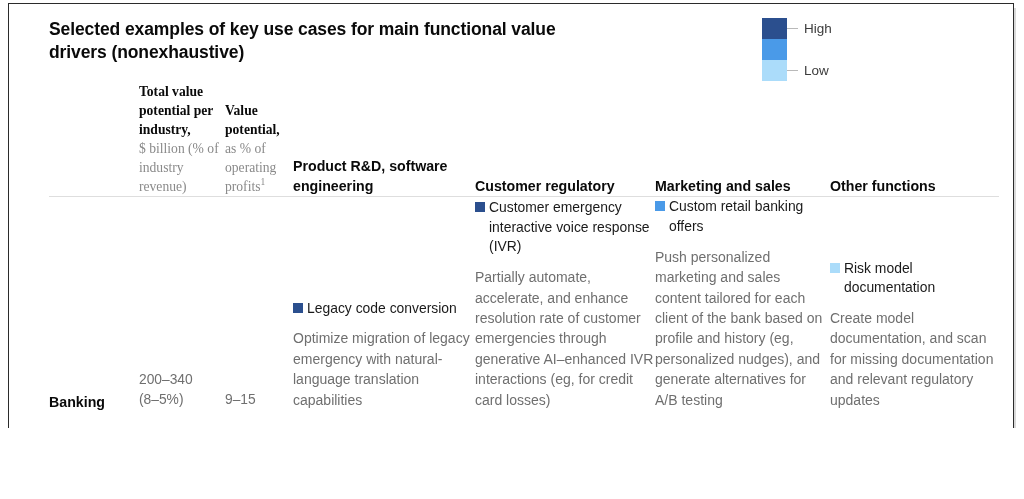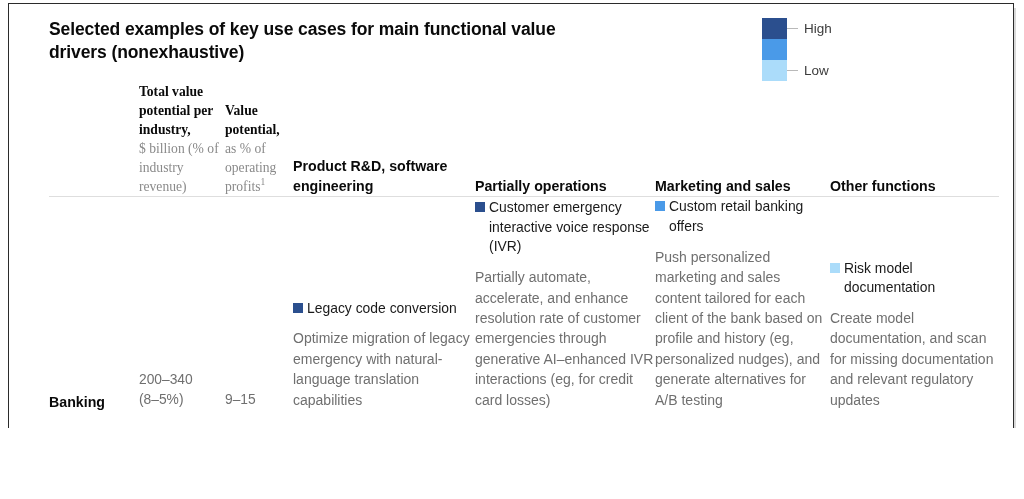--- a/index.html
+++ b/index.html
@@ -228,21 +228,21 @@
           <th class="th-pad"></th>
           <th class="th-num">
             <span class="strong">Total value potential per industry,</span>
             <span class="soft">$ billion (% of industry revenue)</span>
           </th>
           <th class="th-num">
             <span class="strong">Value potential,</span>
             <span class="soft"><span>as % of operating profits</span><sup>1</sup></span>
           </th>
           <th class="th-cat">Product R&amp;D, software engineering</th>
-          <th class="th-cat">Partially operations</th>
+          <th class="th-cat">Customer regulatory</th>
           <th class="th-cat">Marketing and sales</th>
           <th class="th-cat">Other functions</th>
         </tr>
       </thead>
       <tbody>
         <tr>
           <td class="row-label">Banking</td>
           <td class="cell-num">
             <span>200–340</span>
             <span>(8–5%)</span>

